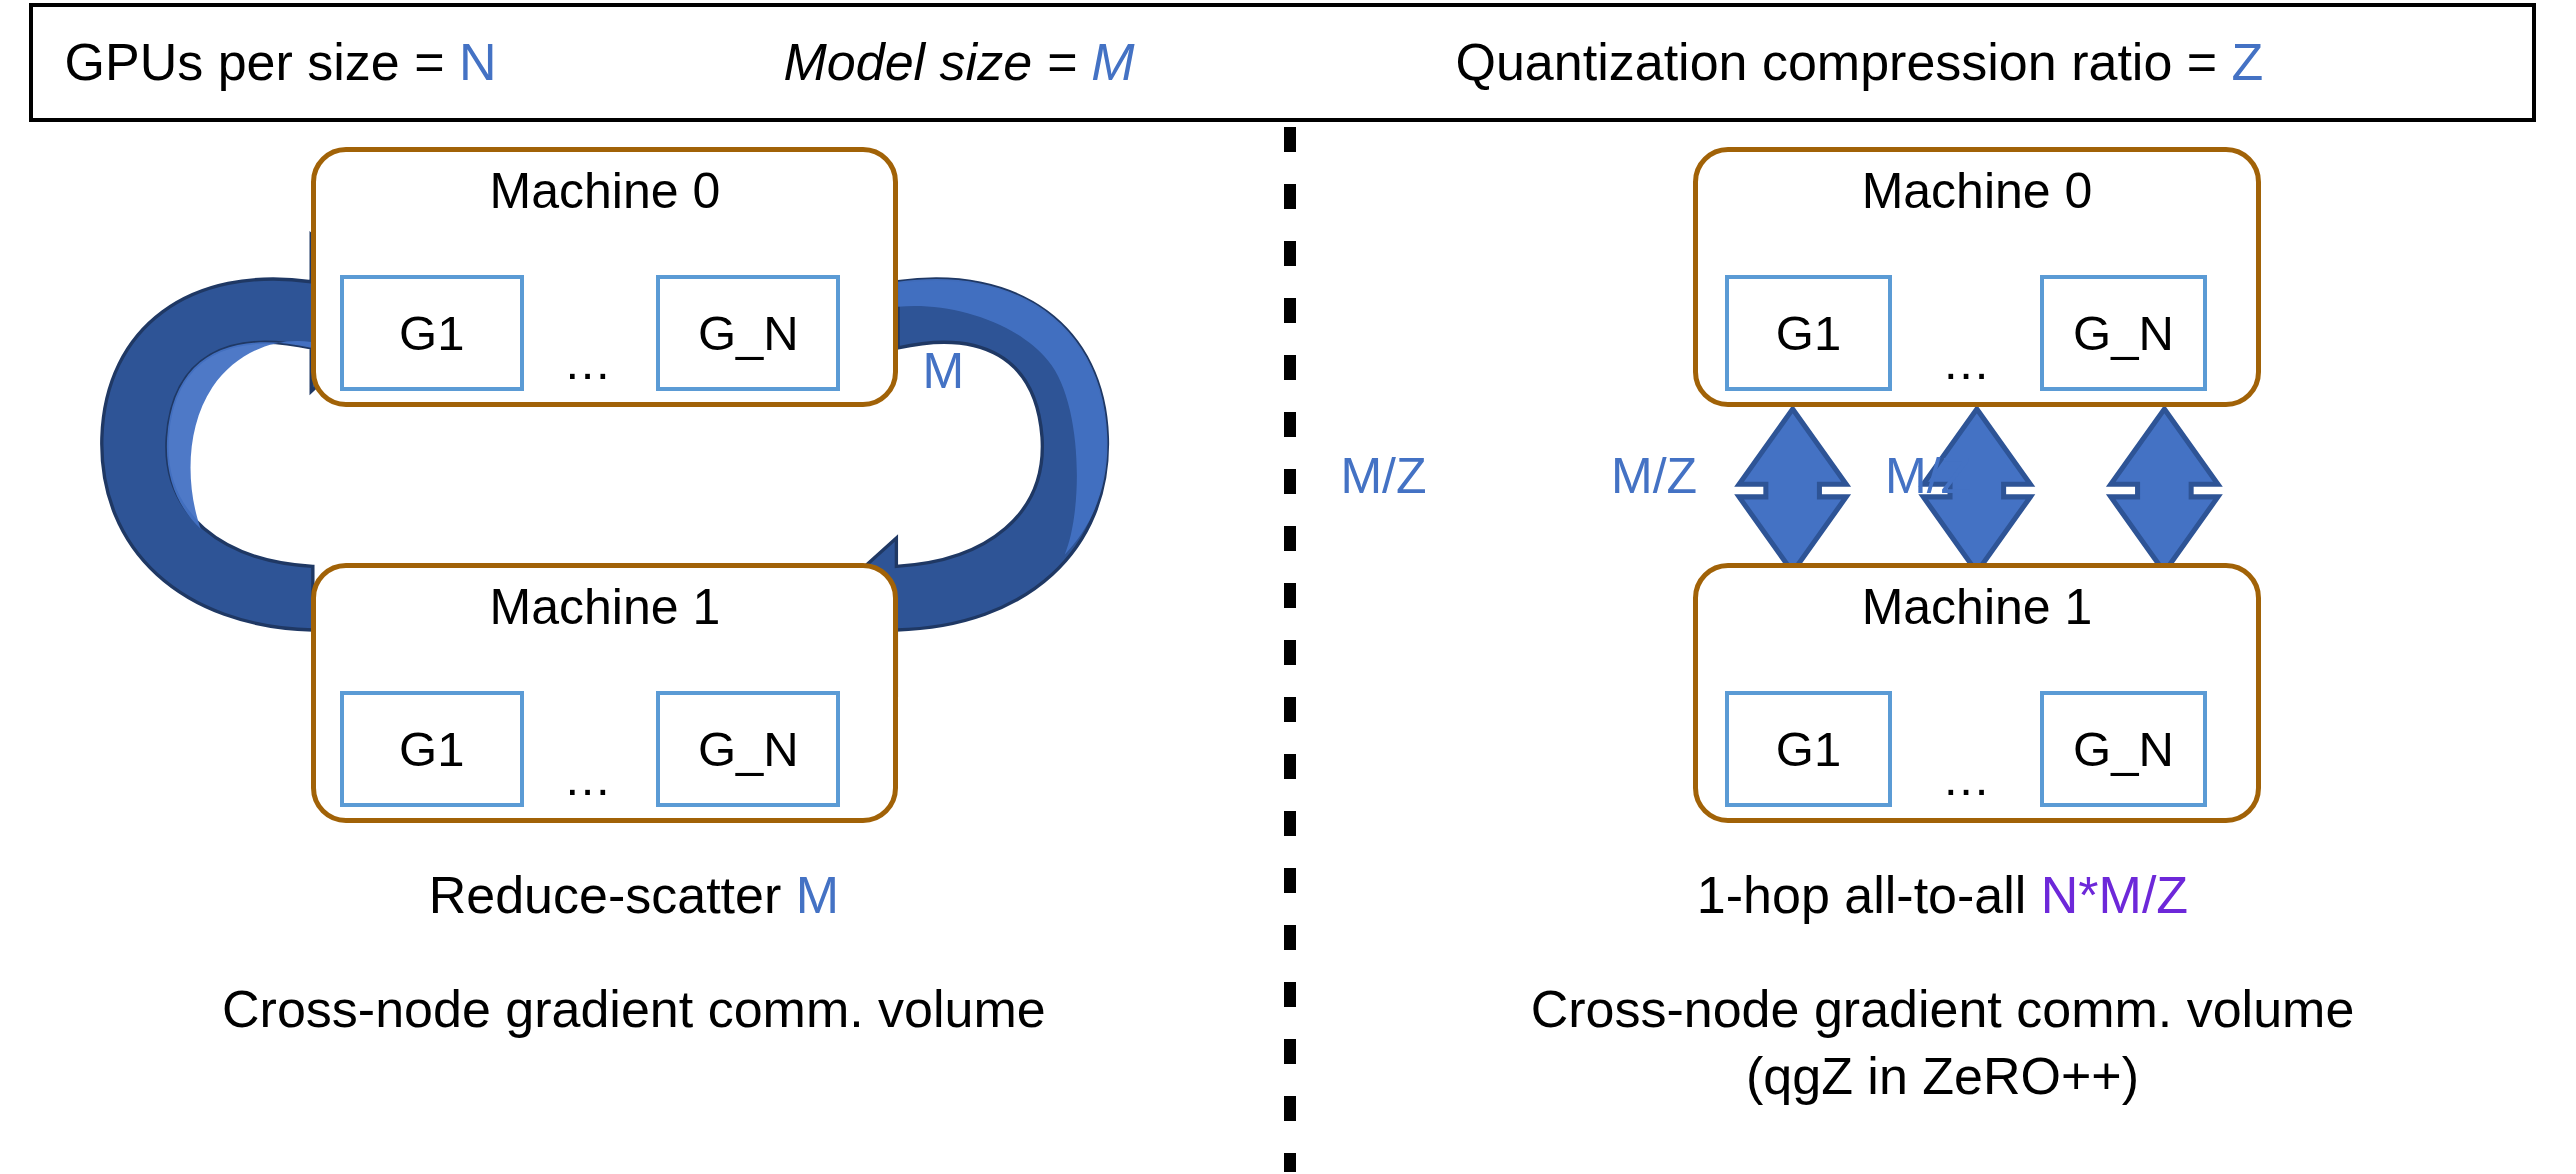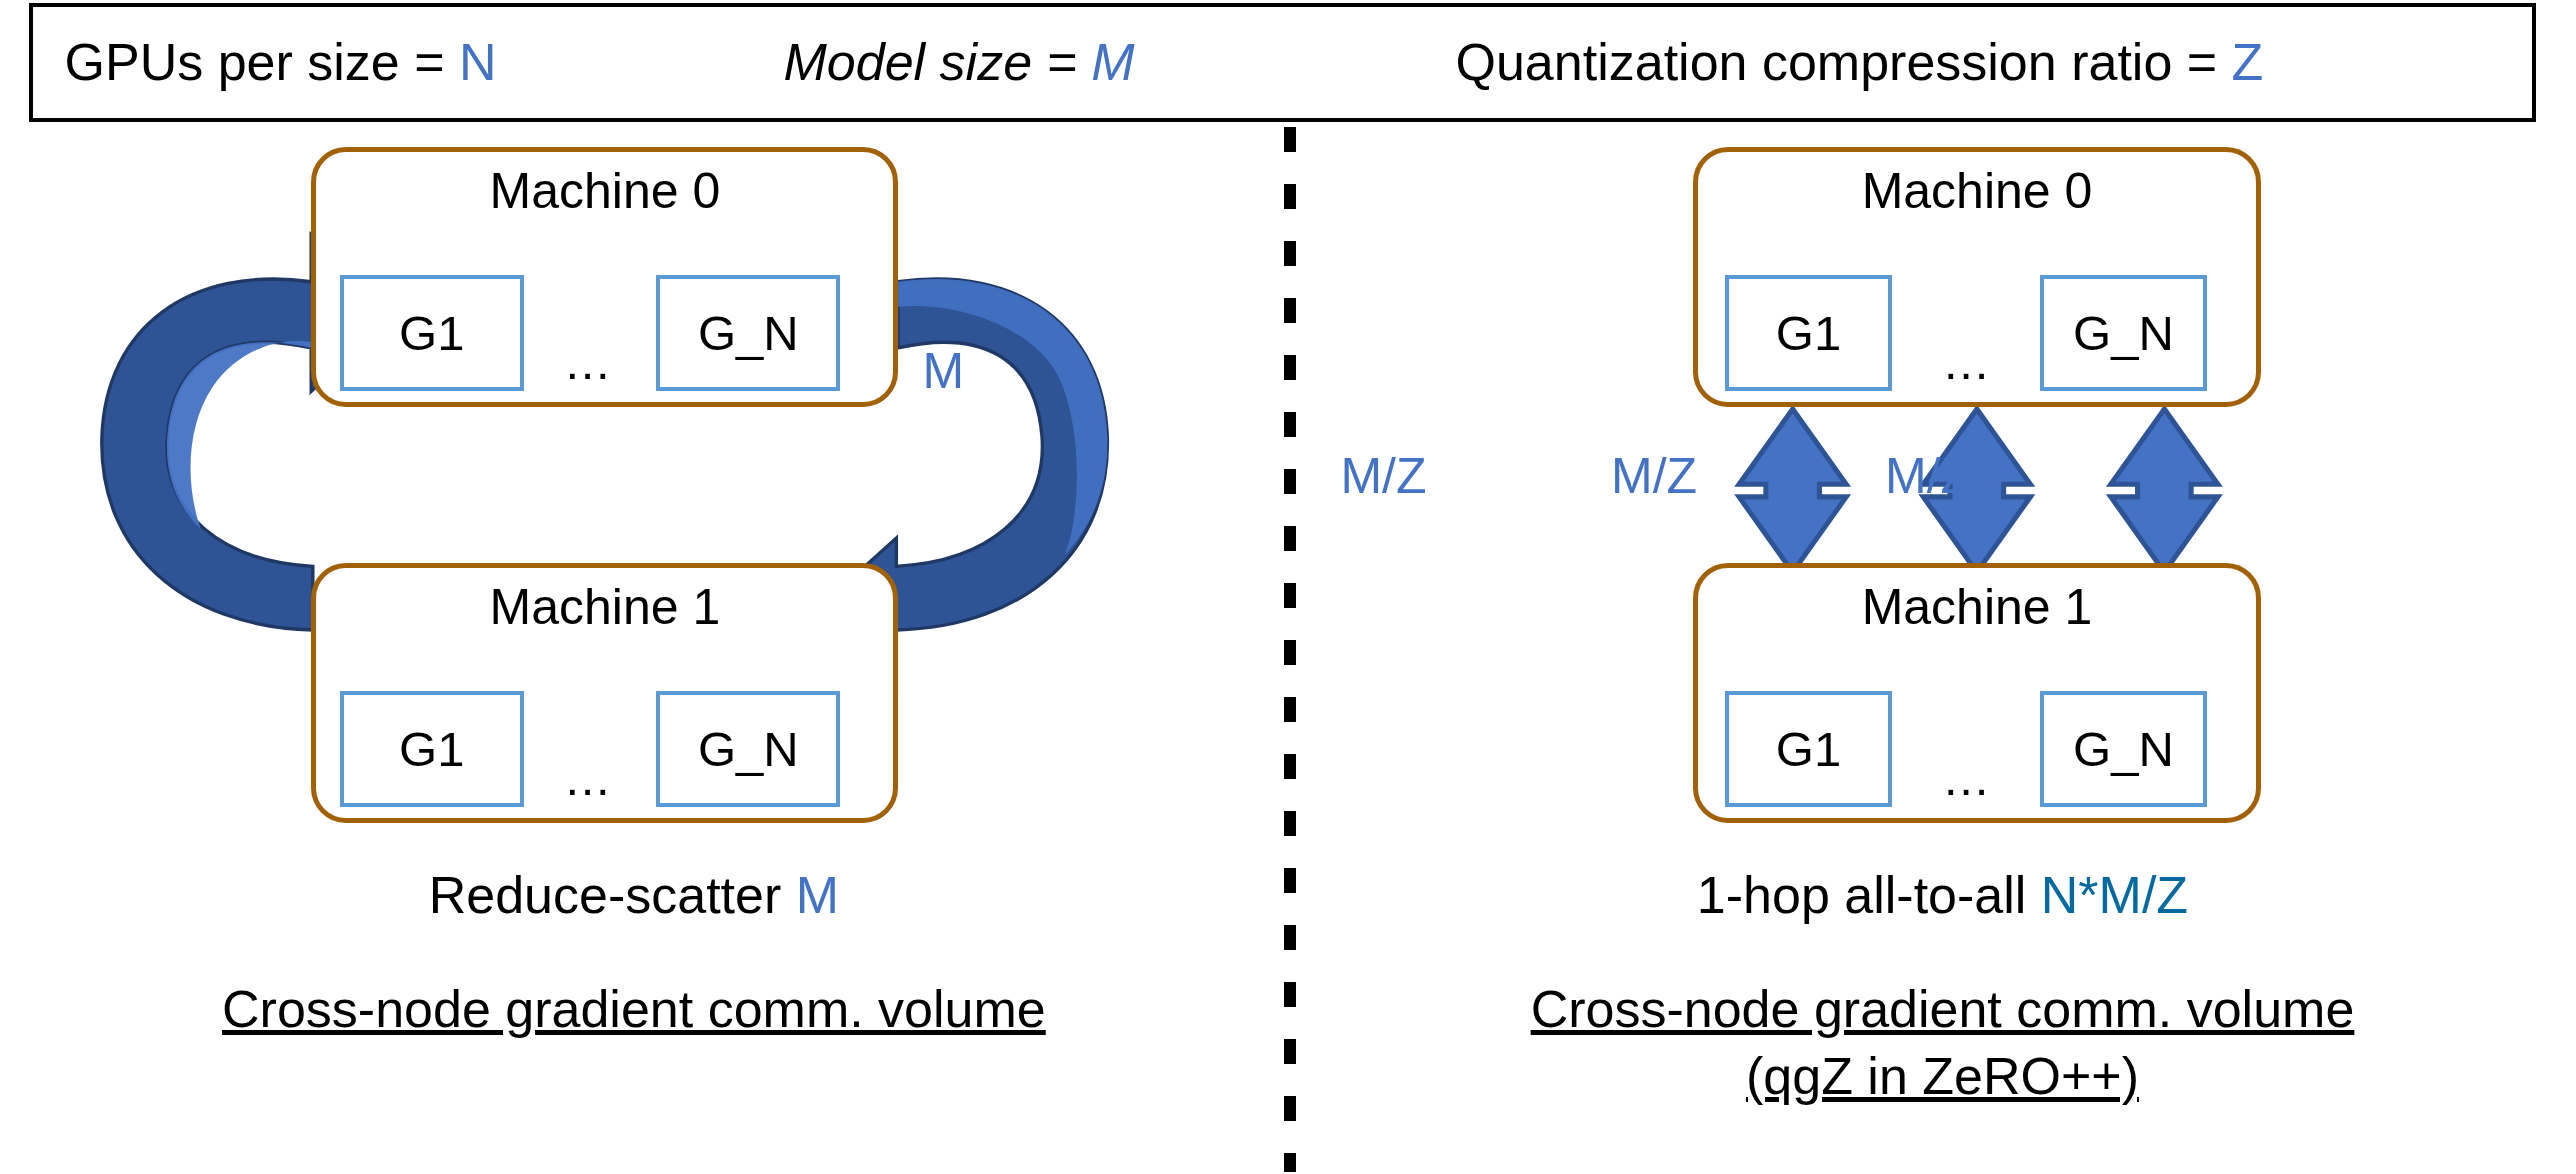--- a/index.html
+++ b/index.html
@@ -32,21 +32,21 @@
     top: 50%;
     transform: translateY(-50%);
     font-size: 52px;
     line-height: 1;
     white-space: nowrap;
   }
   #legend-item-gpus  { left: 32px; }
   #legend-item-model { left: 751px; font-style: italic; }
   #legend-item-quant { left: 1423px; }
   .sym-blue { color: #4472C4; }
-  .sym-red  { color: #0369a1; }
+  .sym-red  { color: #6d28d9; }
 
   
   .panel {
     position: absolute;
     top: 126px;
     width: 1231px;
     height: 1049px;
   }
   #panel-left  { left: 18.4px; }
   #panel-right { left: 1327px; }
@@ -138,21 +138,20 @@
     white-space: nowrap;
   }
   .caption-sub {
     position: absolute;
     top: 850px;
     left: 0;
     width: 1231px;
     text-align: center;
     font-size: 52px;
     line-height: 1.28;
-    text-decoration: underline;
   }
   .caption-sub .line { display: block; }
 
   
   #divider {
     position: absolute;
     left: 1284px;
     top: 127px;
     width: 11.7px;
     height: 1045px;

